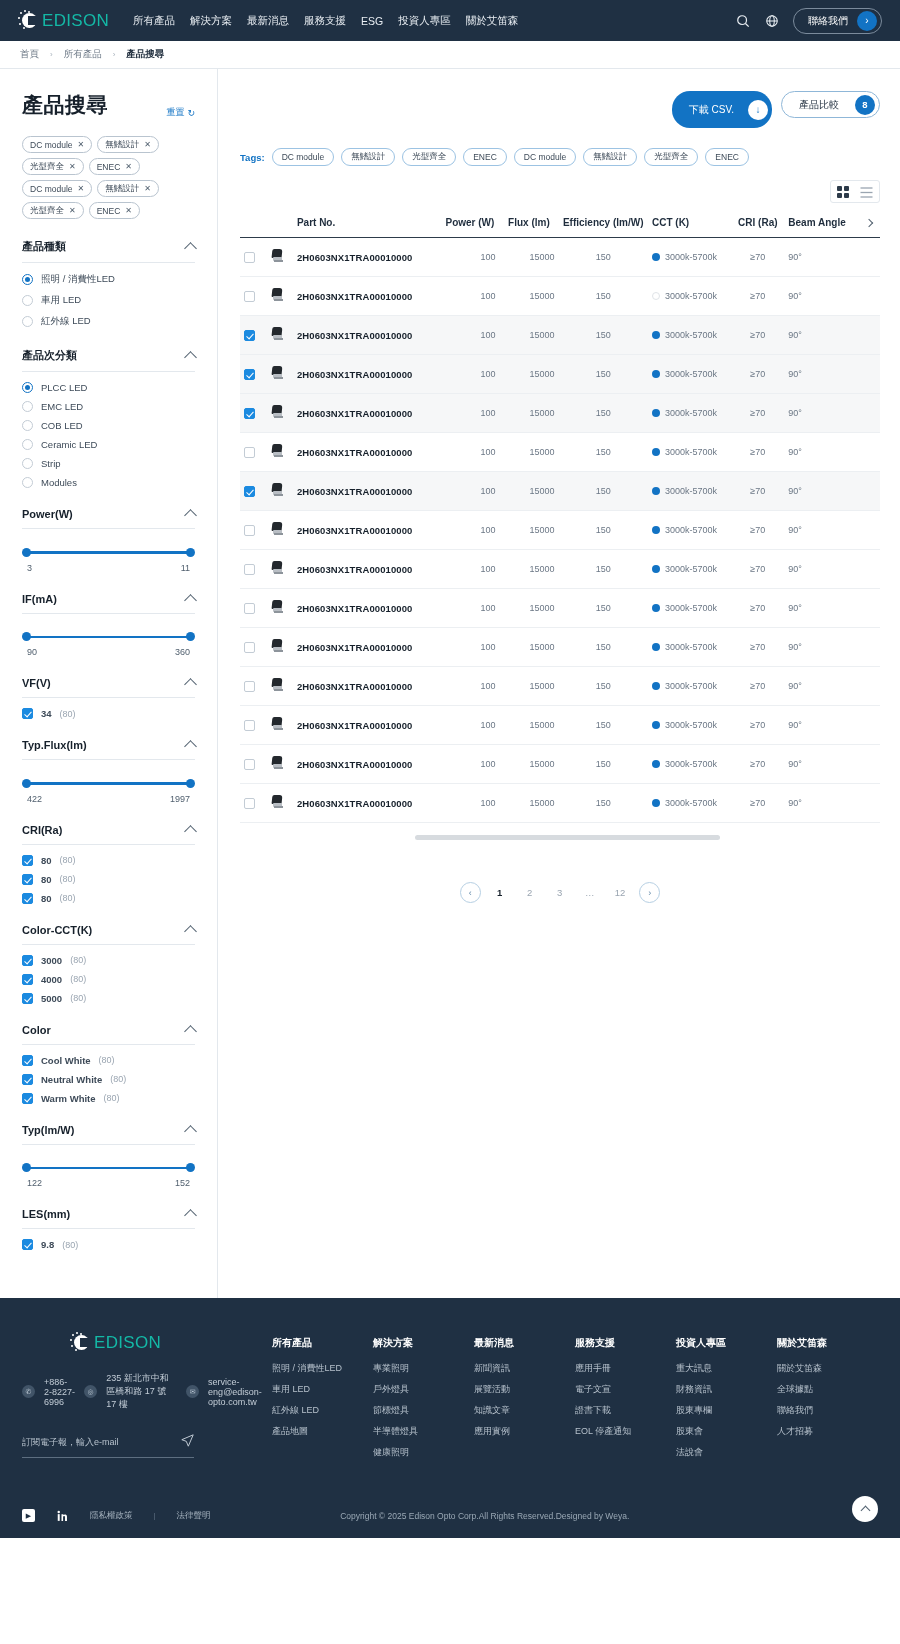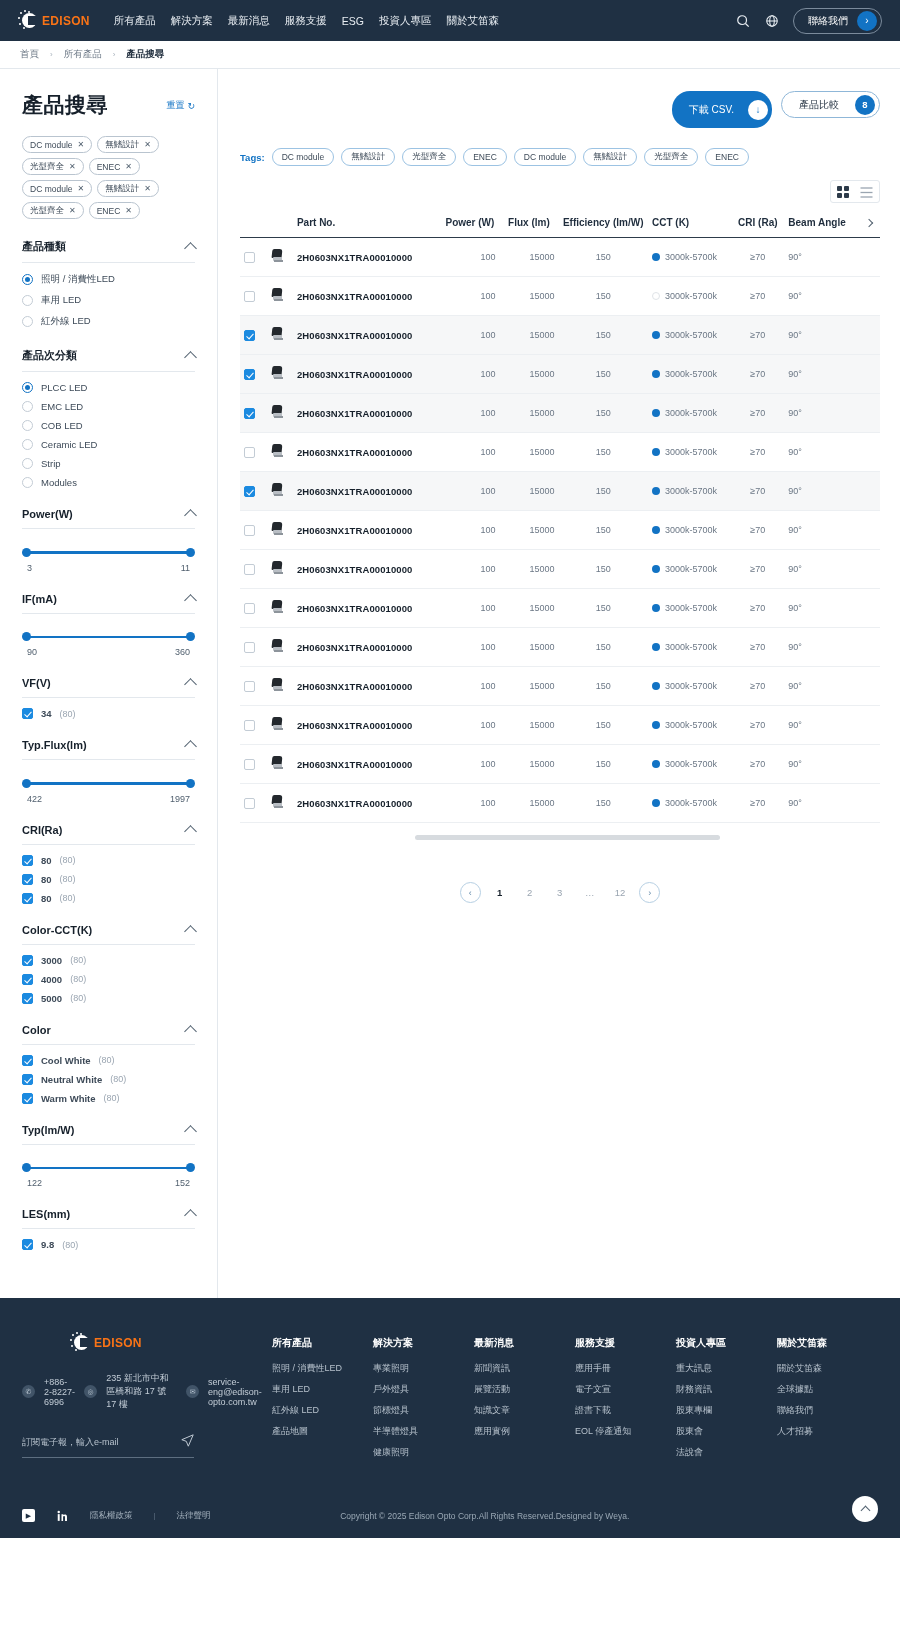--- a/index.html
+++ b/index.html
@@ -31,21 +31,21 @@
   .logo-c {
     position: absolute; left: 4px; top: 3px;
     width: 15px; height: 15px; border-radius: 50%;
     background: #fff;
   }
   .logo-c::after {
     content: ""; position: absolute; left: 6px; top: 3px;
     width: 10px; height: 9px; background: #1f3043;
   }
   .logo-text {
-    color: #f97316; font-size: 12px; font-weight: 700; letter-spacing: .3px;
+    color: #14b8a6; font-size: 17px; font-weight: 400; letter-spacing: .3px;
   }
   .nav { display: flex; align-items: center; gap: 15px; }
   .nav a {
     color: #e9eef3; font-size: 10.5px; text-decoration: none; white-space: nowrap;
   }
   .head-right {
     margin-left: auto; display: flex; align-items: center; gap: 13px;
   }
   .ic-btn {
     width: 16px; height: 16px; color: #e9eef3; display: flex;
@@ -80,21 +80,21 @@
     border-right: 1px solid #e3e8ed;
     padding: 22px 22px 40px 22px;
   }
   .content { flex: 1; padding: 22px 20px 0 22px; min-width: 0; }
 
   
   .ps-head { display: flex; align-items: flex-end; justify-content: space-between; }
   .ps-title { font-size: 21px; font-weight: 700; color: #16202b; letter-spacing: .5px; }
   .ps-reset {
     font-size: 9px; color: #1273c4; display: flex; align-items: center;
-    gap: 3px; margin-bottom: 7px; cursor: pointer;
+    gap: 3px; margin-bottom: 0; cursor: pointer;
   }
   .chips { display: flex; flex-wrap: wrap; gap: 5px; margin-top: 17px; }
   .chip {
     border: 1px solid #b9c4cf; border-radius: 11px;
     height: 17px; display: inline-flex; align-items: center; gap: 5px;
     padding: 0 7px; font-size: 8.5px; color: #3d4a58; white-space: nowrap;
   }
   .chip .x { font-size: 8px; color: #51606f; }
 
   .fgroup { margin-top: 20px; }

